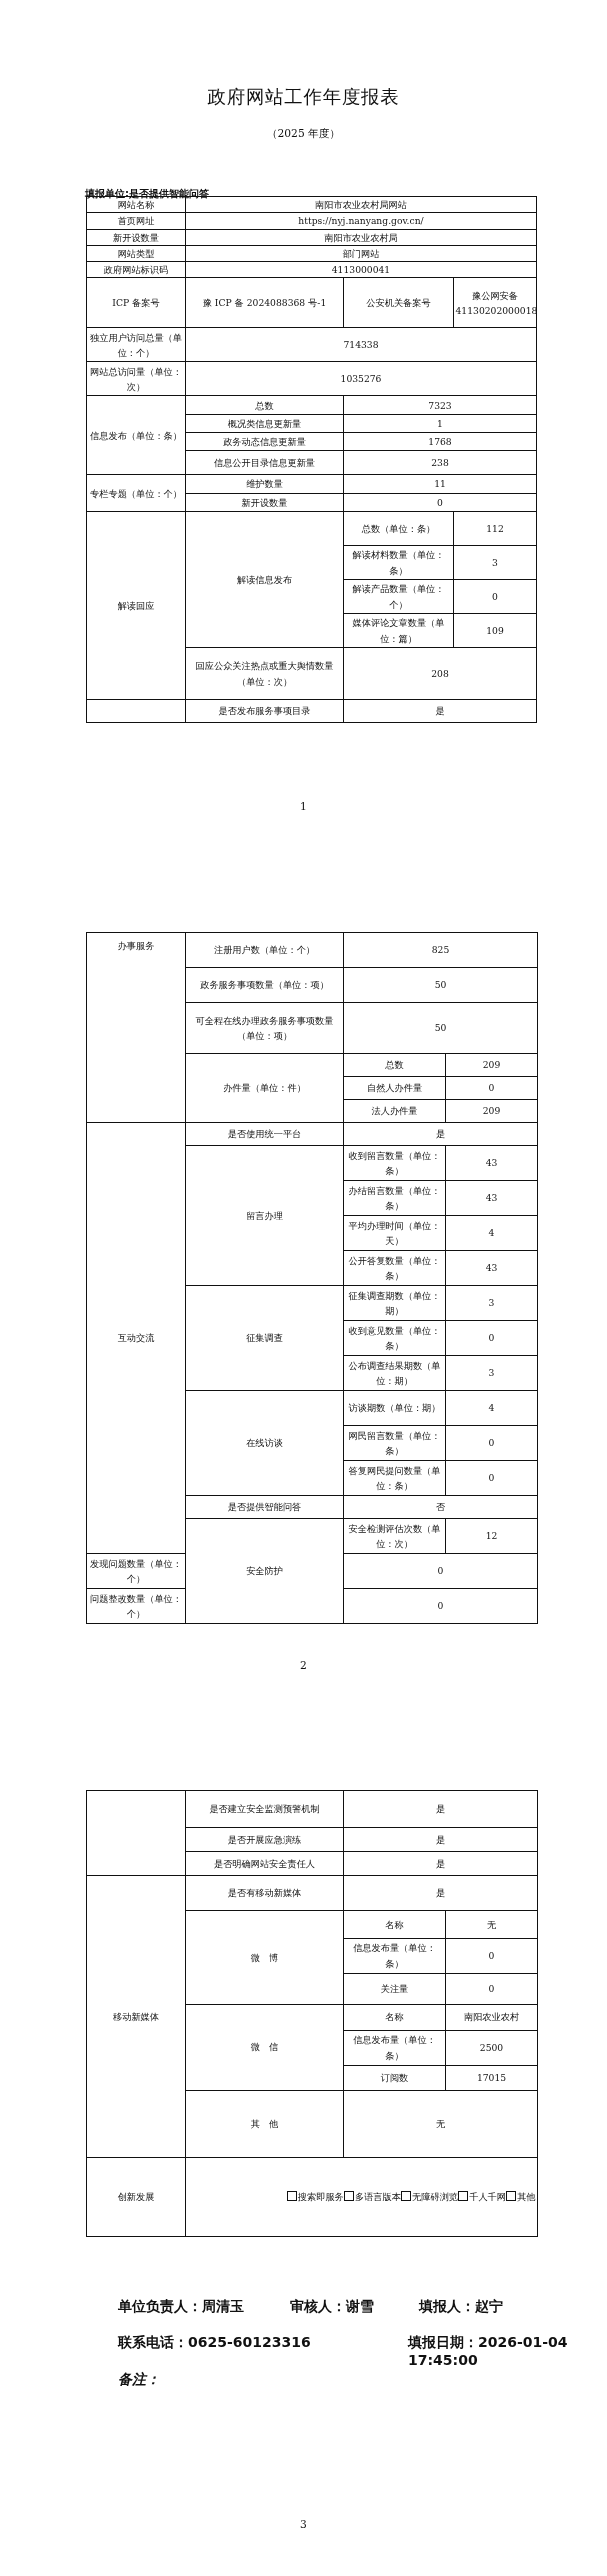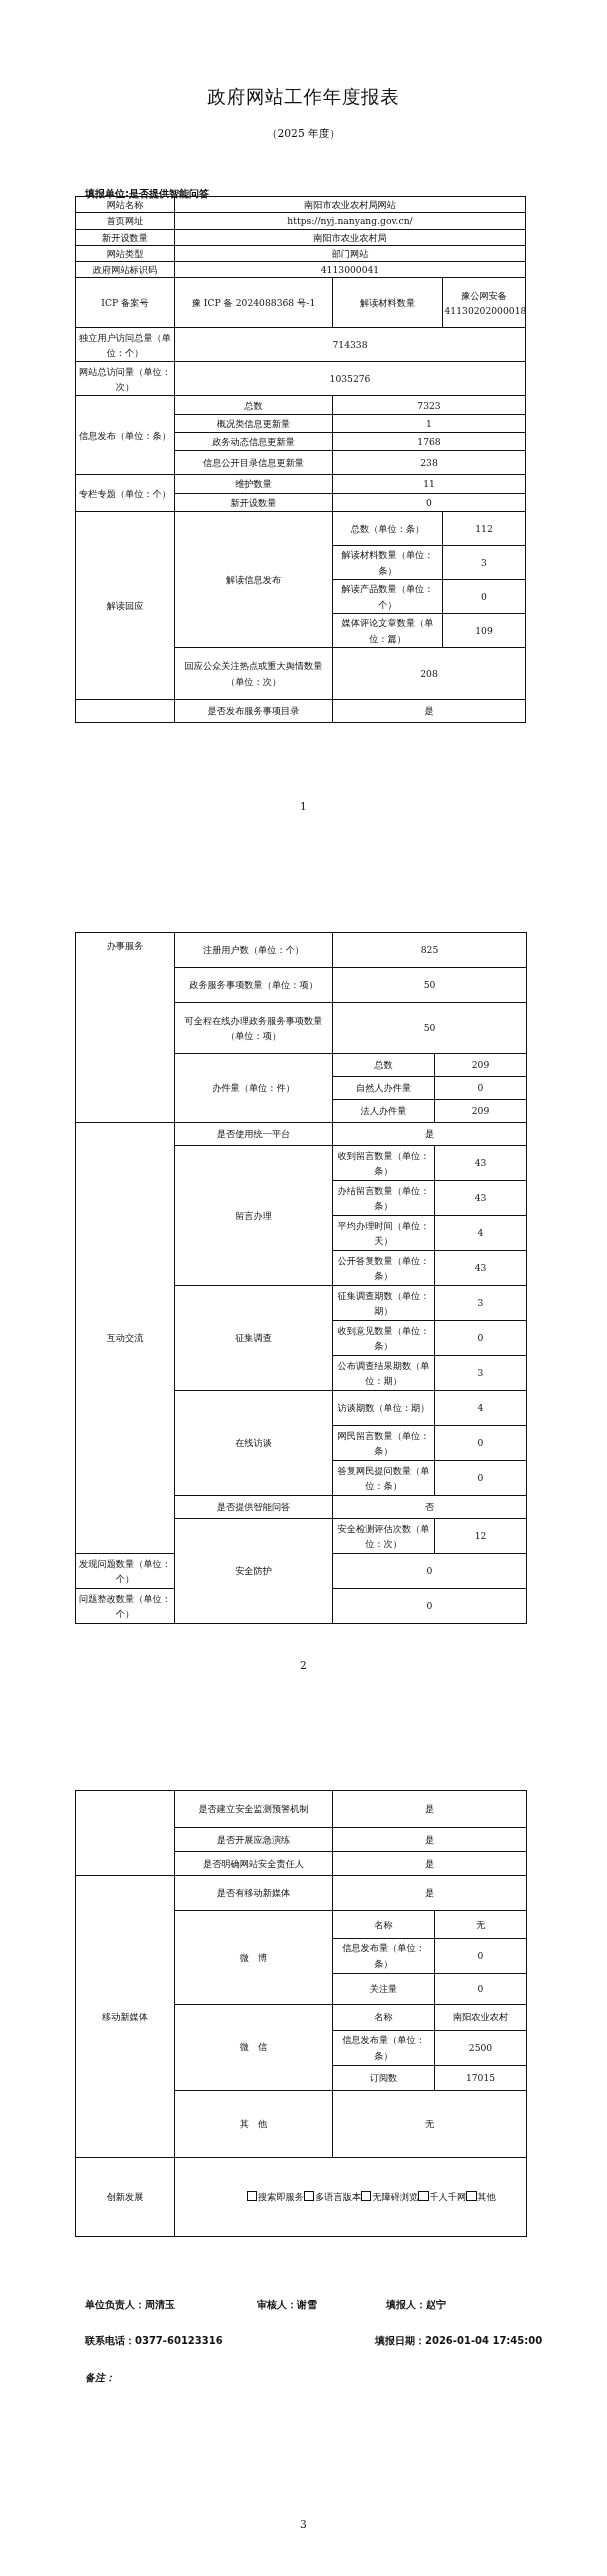--- a/index.html
+++ b/index.html
@@ -1,26 +1,26 @@
 <!DOCTYPE html>
 <html style="font-size:12.2px"><head>
 <meta charset="utf-8">
 <style>
   html,body{margin:0;padding:0;background:#fff;}
   body{width:607px;height:2576px;position:relative;font-family:"DejaVu Serif","Liberation Serif",serif;color:#111;}
   .title{position:absolute;top:84px;left:0;width:607px;text-align:center;font-size:18.4px;font-family:"DejaVu Sans","Liberation Sans",sans-serif;letter-spacing:0.8px;}
   .subtitle{position:absolute;top:127px;left:0;width:607px;text-align:center;font-size:10.7px;}
   .unit{position:absolute;top:187px;left:85px;font-size:10px;font-weight:bold;font-family:"DejaVu Sans","Liberation Sans",sans-serif;}
-  table{position:absolute;left:75px;width:450px;border-collapse:collapse;table-layout:fixed;font-size:9.2px;}
+  table{position:absolute;left:86px;width:450px;border-collapse:collapse;table-layout:fixed;font-size:9.2px;}
   td{border:1.1px solid #111;text-align:center;vertical-align:middle;padding:0 1.5px;line-height:15.3px;}
   .pn{position:absolute;left:0;width:607px;text-align:center;font-size:10.7px;}
-  .foot{position:absolute;font-size:10px;font-weight:bold;font-family:"DejaVu Sans","Liberation Sans",sans-serif;}
+  .foot{position:absolute;font-size:14px;font-weight:bold;font-family:"DejaVu Sans","Liberation Sans",sans-serif;margin-left:33px;}
   .top-align{vertical-align:top;padding-top:4.6px;}
   .cb{display:inline-block;width:8.4px;height:8.4px;border:1.5px solid #111;vertical-align:-1.5px;margin-right:0.8px;}
-  .inno{text-align:center;padding-left:43px;font-size:9.2px;}
+  .inno{text-align:right;padding-left:43px;font-size:9.2px;}
 </style>
 </head>
 <body>
 
 <div class="title">政府网站工作年度报表</div>
 <div class="subtitle">（2025 年度）</div>
 <div class="unit">填报单位:是否提供智能问答</div>
 
 <table style="top:196px;">
   <colgroup>
@@ -46,21 +46,21 @@
         <td>网站类型</td>
         <td colspan="3">部门网站</td>
       </tr>
   <tr style="height:13.8px">
         <td>政府网站标识码</td>
         <td colspan="3">4113000041</td>
       </tr>
   <tr style="height:50px">
         <td>ICP 备案号</td>
         <td>豫 ICP 备 2024088368 号-1</td>
-        <td>解读材料数量</td>
+        <td>公安机关备案号</td>
         <td>豫公网安备 41130202000018</td>
       </tr>
   <tr style="height:34px">
         <td>独立用户访问总量（单位：个）</td>
         <td colspan="3">714338</td>
       </tr>
   <tr style="height:34px">
         <td>网站总访问量（单位：次）</td>
         <td colspan="3">1035276</td>
       </tr>
@@ -285,18 +285,18 @@
     <td colspan="3" class="inno">
       <span><span class="cb"></span><span>搜索即服务</span></span><span><span class="cb"></span><span>多语言版本</span></span><span><span class="cb"></span><span>无障碍浏览</span></span><span><span class="cb"></span><span>千人千网</span></span><span><span class="cb"></span><span>其他</span></span>
     </td>
   </tr>
 </tbody>
   </table>
 
 <div class="foot" style="top:2298px;left:85px;">单位负责人：周清玉</div>
 <div class="foot" style="top:2298px;left:257px;">审核人：谢雪</div>
 <div class="foot" style="top:2298px;left:386px;">填报人：赵宁</div>
-<div class="foot" style="top:2334px;left:85px;">联系电话：0377-60123316</div>
+<div class="foot" style="top:2334px;left:85px;">联系电话：0625-60123316</div>
 <div class="foot" style="top:2334px;left:375px;">填报日期：2026-01-04 17:45:00</div>
 <div class="foot" style="top:2371px;left:85px;font-style:italic;">备注：</div>
 
 <div class="pn" style="top:2518px;">3</div>
 
 
 </body></html>

